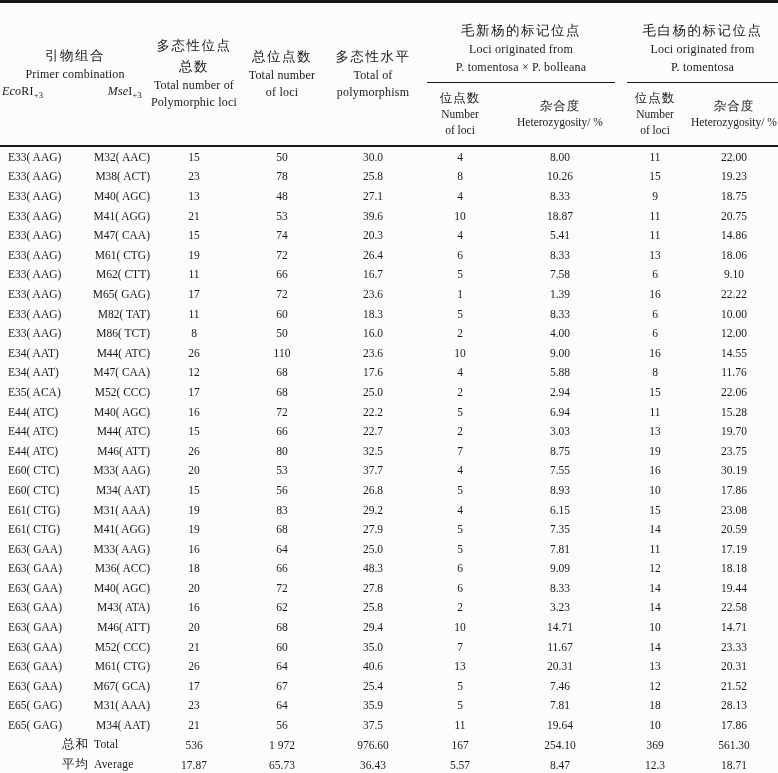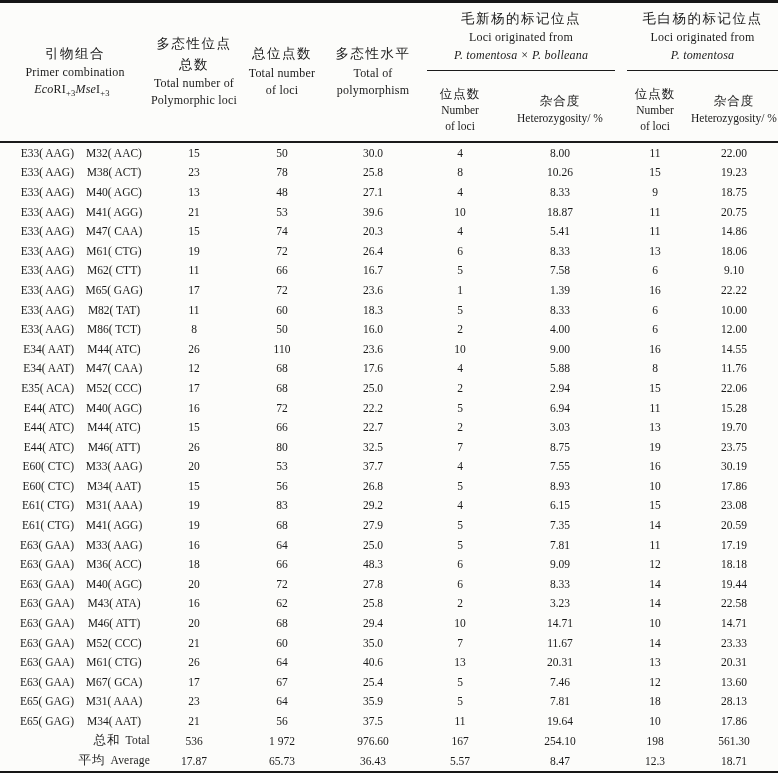--- a/index.html
+++ b/index.html
@@ -11,40 +11,40 @@
   }
   table {
     width:778px; border-collapse:collapse; table-layout:fixed;
     border-top:3px solid #161616; border-bottom:3px solid #161616;
   }
   th, td { padding:0; font-weight:normal; vertical-align:middle; }
   thead th { border-bottom:0; }
   thead tr.h2 th, thead th.deep { border-bottom:2px solid #1b1b1b; }
   .zh   { font-size:13.5px; letter-spacing:1.5px; line-height:1.5; display:block; }
   .en   { font-size:12px; letter-spacing:0.2px; line-height:1.45; display:block; }
-  .it   { font-style:italic; }
+  .it   { }
   sub   { font-size:8.5px; }
   .stack { display:flex; flex-direction:column; justify-content:center; align-items:center; }
-  .enzymes { display:flex; justify-content:center; width:100%; padding:0 8px 0 2px; box-sizing:border-box; }
+  .enzymes { display:flex; justify-content:space-between; width:100%; padding:0 8px 0 2px; box-sizing:border-box; }
   .enzymes .en { display:inline; }
   th.spanner { vertical-align:top; padding-top:6px; }
-  th.spanner .rule-wrap { border-bottom:1.2px solid #1b1b1b; padding-bottom:6px; margin:0 5px 0 7px; }
+  th.spanner .rule-wrap { border-bottom:1.2px solid #1b1b1b; padding-bottom:6px; margin:12px 5px 0 7px; }
   th.spanner.last .rule-wrap { margin-right:0;align-items:center; }
   tr.h1 th { height:70px; }
   tr.h2 th { height:62px; }
   .sub-zh { font-size:12.5px; letter-spacing:1px; line-height:1.4; display:block; }
   .sub-en { font-size:11.5px; line-height:1.35; display:block; }
   tbody td {
     height:19.6px; text-align:center; font-size:11.5px;
     white-space:nowrap; overflow:hidden;
   }
-  tbody td.c1 { text-align:right; padding-left:16px; }
-  tbody td.c2 { text-align:center; padding-left:4px; }
+  tbody td.c1 { text-align:left; padding-left:8px; }
+  tbody td.c2 { text-align:right; padding-left:4px; }
   tr.summary td { height:20px; }
-  td.sum-label { text-align:right; padding-left:62px;margin-top:8px; }
+  td.sum-label { text-align:left; padding-left:62px;margin-top:8px; }
   td.sum-label .zh { display:inline; font-size:12.5px; letter-spacing:1px; margin-right:5px; }
   td.sum-label .en { display:inline; font-size:11.5px; }
 </style>
 </head>
 <body>
 
 <div class="paper">
   <table>
     <colgroup>
       <col style="width:74px">
@@ -435,21 +435,21 @@
         </tr>
         <tr>
           <td class="c1">E63( GAA)</td>
           <td class="c2">M67( GCA)</td>
           <td>17</td>
           <td>67</td>
           <td>25.4</td>
           <td>5</td>
           <td>7.46</td>
           <td>12</td>
-          <td>13.60</td>
+          <td>21.52</td>
         </tr>
         <tr>
           <td class="c1">E65( GAG)</td>
           <td class="c2">M31( AAA)</td>
           <td>23</td>
           <td>64</td>
           <td>35.9</td>
           <td>5</td>
           <td>7.81</td>
           <td>18</td>
@@ -470,21 +470,21 @@
     <tbody>
       <tr class="summary">
         <td class="sum-label" colspan="2">
           <span class="zh">总和</span><span class="en">Total</span>
         </td>
         <td>536</td>
         <td>1 972</td>
         <td>976.60</td>
         <td>167</td>
         <td>254.10</td>
-        <td>198</td>
+        <td>369</td>
         <td>561.30</td>
       </tr>
       <tr class="summary">
         <td class="sum-label" colspan="2">
           <span class="zh">平均</span><span class="en">Average</span>
         </td>
         <td>17.87</td>
         <td>65.73</td>
         <td>36.43</td>
         <td>5.57</td>

